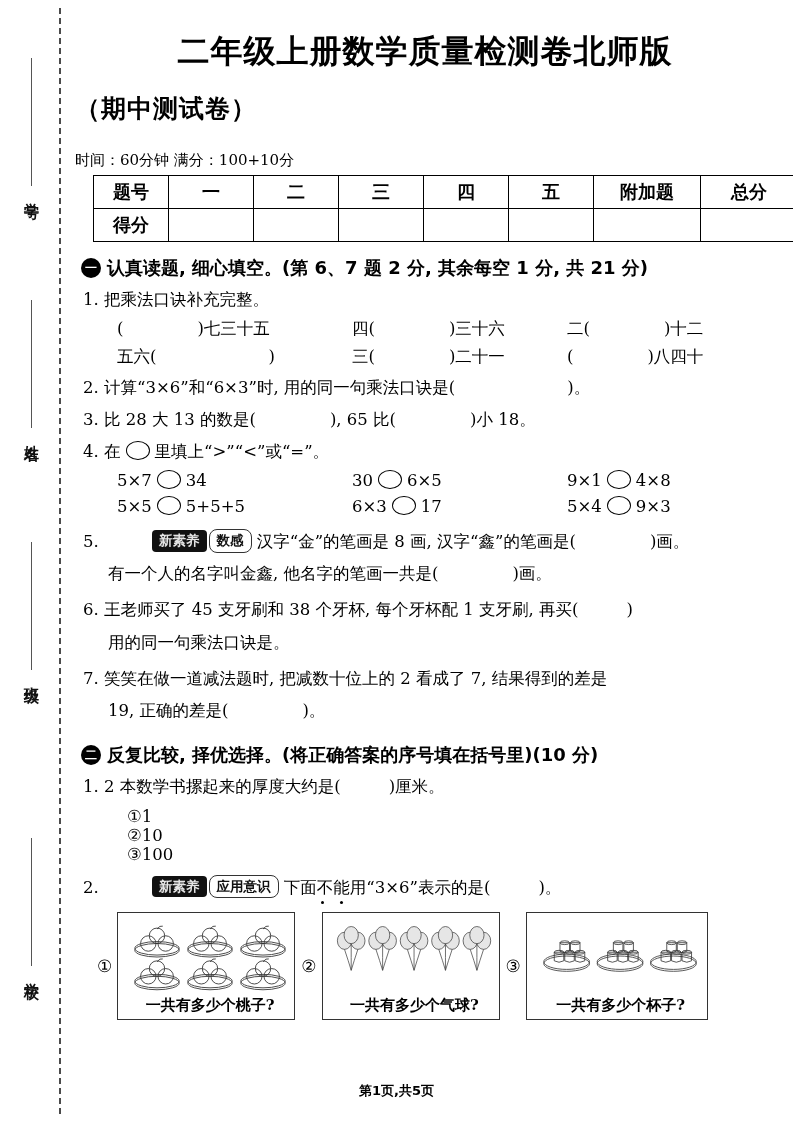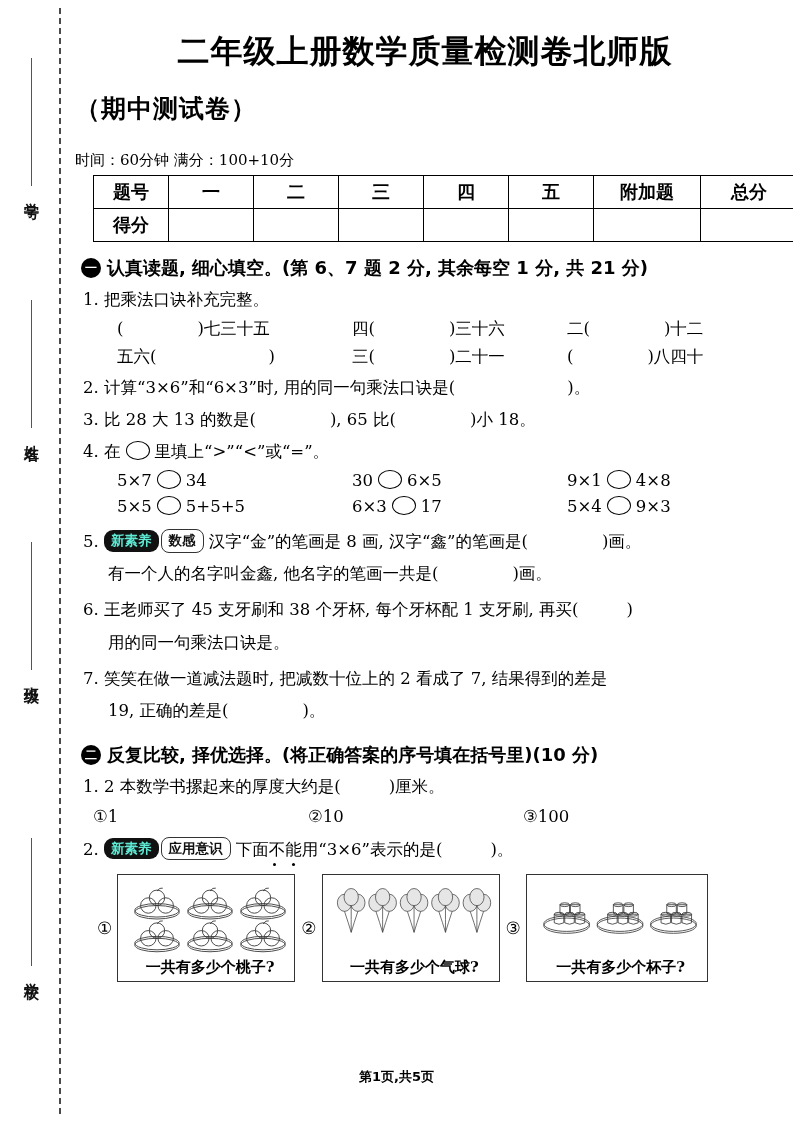--- a/index.html
+++ b/index.html
@@ -160,28 +160,29 @@
     border: 1.2px solid #000;
     border-radius: 50%;
     vertical-align: -3px;
     margin: 0 5px;
   }
 
   
   .badge-dark {
     display: inline-block;
     background: #111;
-    color: #5eead4;
-    border-radius: 9px;
+    color: #e5e5e5;
+    border-radius: 4px;
     padding: 0px 7px 1px 7px;
     font-size: 13.5px;
     font-weight: 700;
     letter-spacing: 0px;
     vertical-align: 2px;
     font-family: "DejaVu Sans", "Liberation Sans", sans-serif;
+    margin-left: 48px;
   }
   .badge-light {
     display: inline-block;
     background: #fff;
     color: #111;
     border: 1.2px solid #333;
     border-radius: 8px;
     padding: 0px 7px 1px 7px;
     font-size: 13.5px;
     font-weight: 600;
@@ -199,23 +200,24 @@
     left: 4px; bottom: -7px;
     width: 3px; height: 3px;
     border-radius: 50%;
     background: #000;
     box-shadow: 19px 0 0 0 #000;
   }
 
   
   .choices {
     display: flex;
-    margin: 8px 0 0 18px;
+    margin: 8px 0 0 52px;
     font-size: 16.5px;
     font-family: "DejaVu Serif", "Liberation Serif", serif;
+    flex-direction: column;
   }
   .choices > span { width: 215px; }
 
   
   .pic-row {
     display: flex;
     margin: 12px 0 0 22px;
     align-items: center;
     gap: 6px;
   }
@@ -250,21 +252,21 @@
     font-size: 15px;
     font-weight: 600;
     padding-bottom: 1px;
     font-family: "DejaVu Serif", "Liberation Serif", serif;
   }
 
   
   .page-footer {
     position: absolute;
     left: 0; right: 0;
-    bottom: 36px;
+    bottom: 22px;
     text-align: center;
     font-size: 13px;
     font-weight: 700;
     font-family: "DejaVu Sans", "Liberation Sans", sans-serif;
   }
 </style>
 </head>
 <body>
 
 <div id="left-margin">

